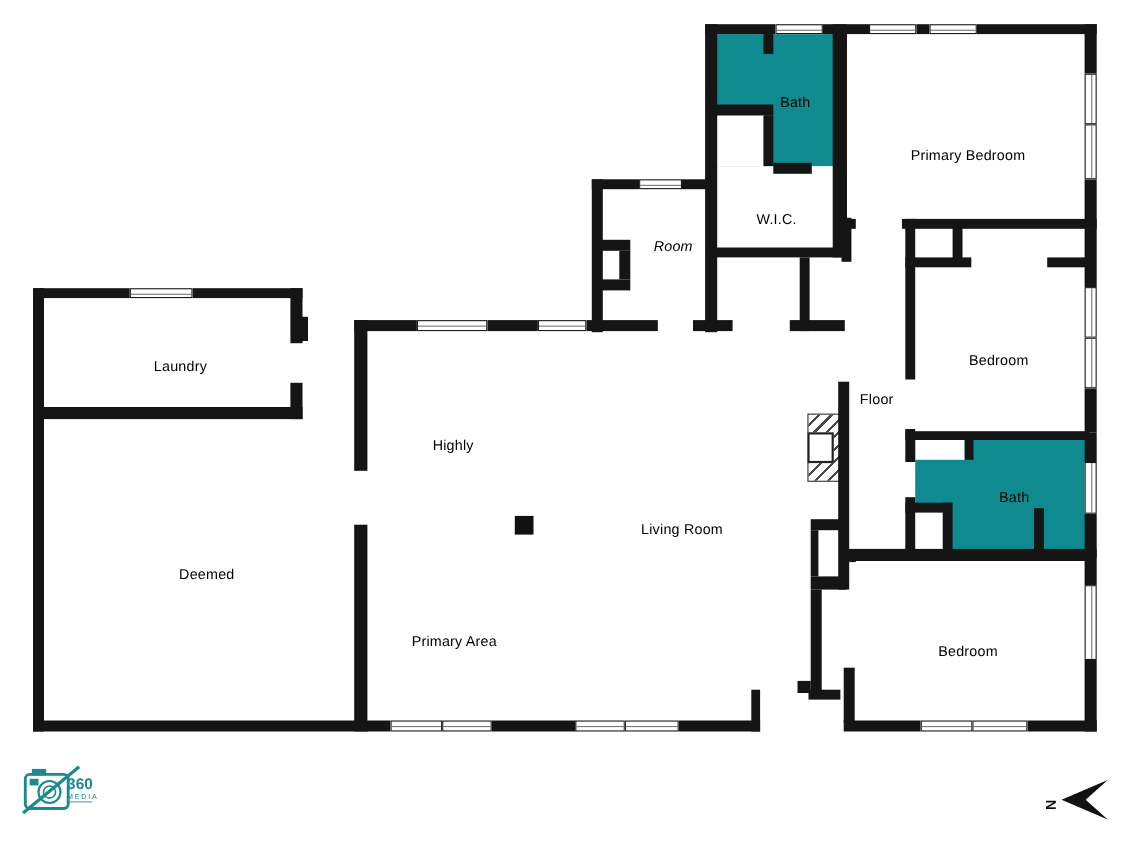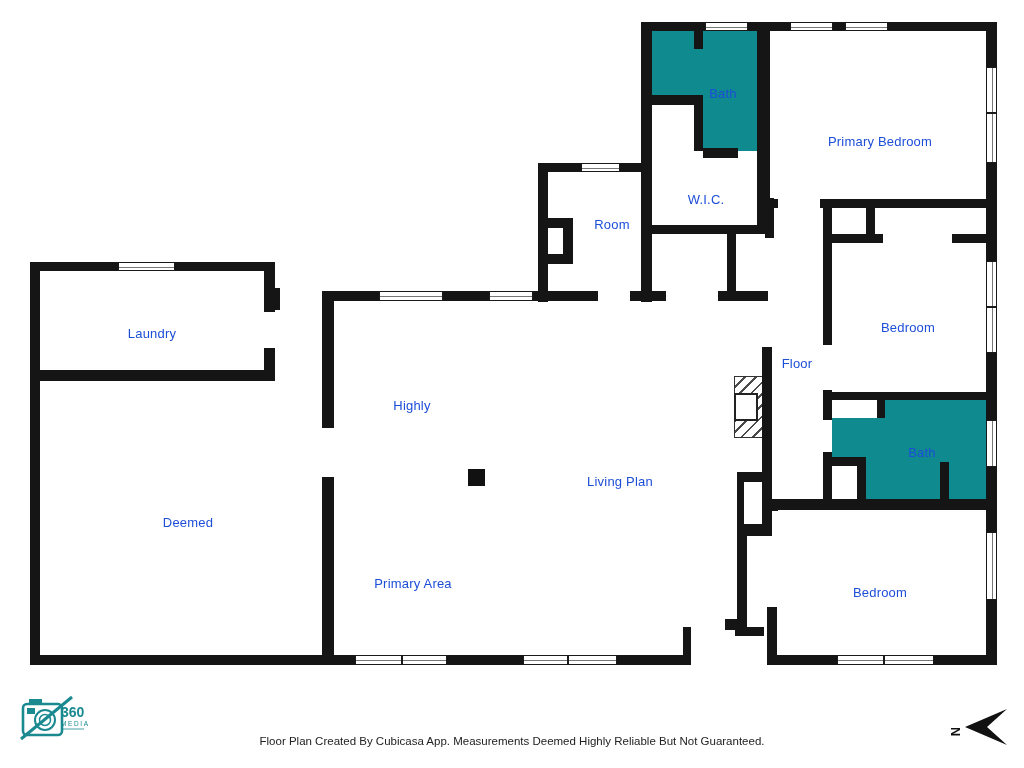--- a/index.html
+++ b/index.html
@@ -8,21 +8,21 @@
   .wall{position:absolute;background:#151515;}
   .teal{position:absolute;background:#0f8a8e;}
   .white-inset{position:absolute;background:#ffffff;}
   .window{position:absolute;background:#ffffff;border:1px solid #1a1a1a;box-sizing:border-box;}
   .window.h::after{content:"";position:absolute;left:0;right:0;top:50%;border-top:1px solid #777;}
   .window.v::after{content:"";position:absolute;top:0;bottom:0;left:50%;border-left:1px solid #777;}
   .fireplace{position:absolute;box-sizing:border-box;border:1px solid #333;
     background:repeating-linear-gradient(135deg,#ffffff 0px,#ffffff 6px,#4a4a4a 6px,#4a4a4a 8px);}
   .fp-box{position:absolute;background:#ffffff;border:2px solid #222;box-sizing:border-box;}
   .pillar{position:absolute;background:#111111;}
-  .room-label{position:absolute;transform:translate(-50%,-50%);font-size:13px;color:#1d4ed8;
+  .room-label{position:absolute;transform:translate(-50%,-50%);font-size:13px;color:#000000;
               white-space:nowrap;letter-spacing:0.2px;}
   #footer-text{position:absolute;left:50%;top:735px;transform:translateX(-50%);
                font-size:11.5px;color:#222;white-space:nowrap;}
   #logo{position:absolute;left:20px;top:690px;}
   #compass{position:absolute;left:943px;top:706px;}
 </style>
 </head>
 <body>
 
 <div id="stage">
@@ -122,46 +122,45 @@
       <div class="window h" style="left: 837px; top: 655px; width: 47px; height: 10px;"></div>
       <div class="window h" style="left: 884px; top: 655px; width: 50px; height: 10px;"></div>
       <div class="window h" style="left: 355px; top: 655px; width: 47px; height: 10px;"></div>
       <div class="window h" style="left: 402px; top: 655px; width: 45px; height: 10px;"></div>
       <div class="window h" style="left: 523px; top: 655px; width: 45px; height: 10px;"></div>
       <div class="window h" style="left: 568px; top: 655px; width: 49px; height: 10px;"></div>
       <div class="pillar" style="left: 468px; top: 469px; width: 17px; height: 17px;"></div>
       <div class="room-label" style="left: 723px; top: 93px;">Bath</div>
       <div class="room-label" style="left: 880px; top: 141px;">Primary Bedroom</div>
       <div class="room-label" style="left: 706px; top: 199px;">W.I.C.</div>
-      <div class="room-label" style="left: 612px; top: 224px;">Room</div>
-      <div class="room-label" style="left: 152px; top: 333px; text-align: center;">Laundry</div>
+      <div class="room-label" style="left: 612px; top: 224px; font-style: italic;">Room</div>
+      <div class="room-label" style="left: 164px; top: 333px; text-align: center;">Laundry</div>
       <div class="room-label" style="left: 412px; top: 405px;">Highly</div>
       <div class="room-label" style="left: 797px; top: 363px;">Floor</div>
       <div class="room-label" style="left: 908px; top: 327px;">Bedroom</div>
       <div class="room-label" style="left: 188px; top: 522px;">Deemed</div>
-      <div class="room-label" style="left: 620px; top: 481px;">Living Plan</div>
+      <div class="room-label" style="left: 620px; top: 481px;">Living Room</div>
       <div class="room-label" style="left: 922px; top: 452px;">Bath</div>
       <div class="room-label" style="left: 413px; top: 583px;">Primary Area</div>
       <div class="room-label" style="left: 880px; top: 592px;">Bedroom</div>
     </div>
 
   <svg id="logo" width="70" height="52" viewBox="0 0 70 52">
     <g stroke="#1a8a90" fill="none">
       <rect x="3" y="14" rx="4" width="39" height="31" stroke-width="2.6"></rect>
       <rect x="9" y="9" width="13" height="6" fill="#1a8a90" stroke="none"></rect>
       <rect x="7" y="18" width="8" height="6" fill="#1a8a90" stroke="none"></rect>
       <circle cx="25" cy="30" r="10" stroke-width="2"></circle>
       <circle cx="25" cy="30" r="5.5" stroke-width="1.5"></circle>
       <line x1="1" y1="49" x2="52" y2="7" stroke-width="3"></line>
     </g>
     <text x="41" y="27" font-family="Liberation Sans, sans-serif" font-size="14" font-weight="bold" fill="#1a8a90">360</text>
     <text x="41" y="36" font-family="Liberation Sans, sans-serif" font-size="6.5" letter-spacing="1.6" fill="#1a8a90">MEDIA</text>
     <line x1="41" y1="39" x2="64" y2="39" stroke="#1a8a90" stroke-width="0.8"></line>
   </svg>
 
-  <div id="footer-text">Floor Plan Created By Cubicasa App. Measurements Deemed Highly Reliable But Not Guaranteed.</div>
 
   <svg id="compass" width="66" height="44" viewBox="0 0 66 44">
     <polygon points="64,3 22,21 64,39 44,21" fill="#111"></polygon>
     <text x="13" y="26" font-family="Liberation Sans, sans-serif" font-size="13" font-weight="bold" fill="#111" transform="rotate(90 13 21)">N</text>
   </svg>
 
 </div>
 
 </body></html>

